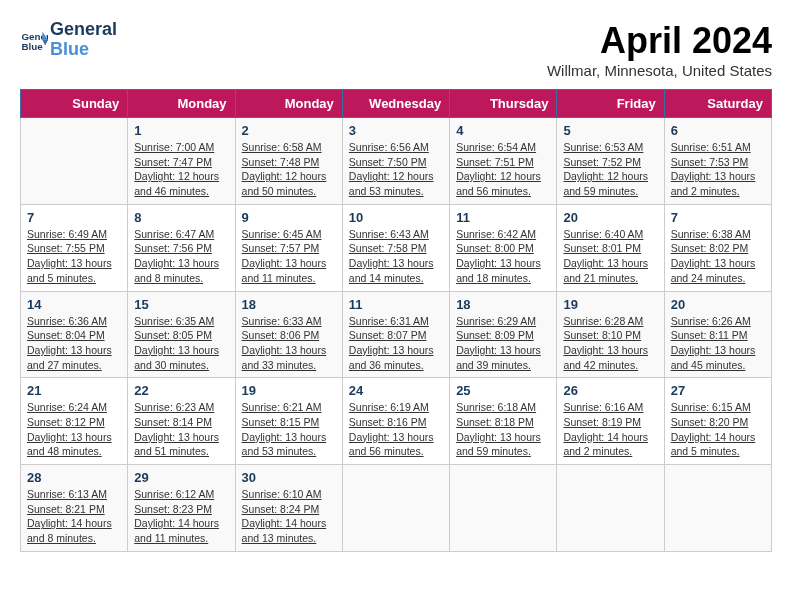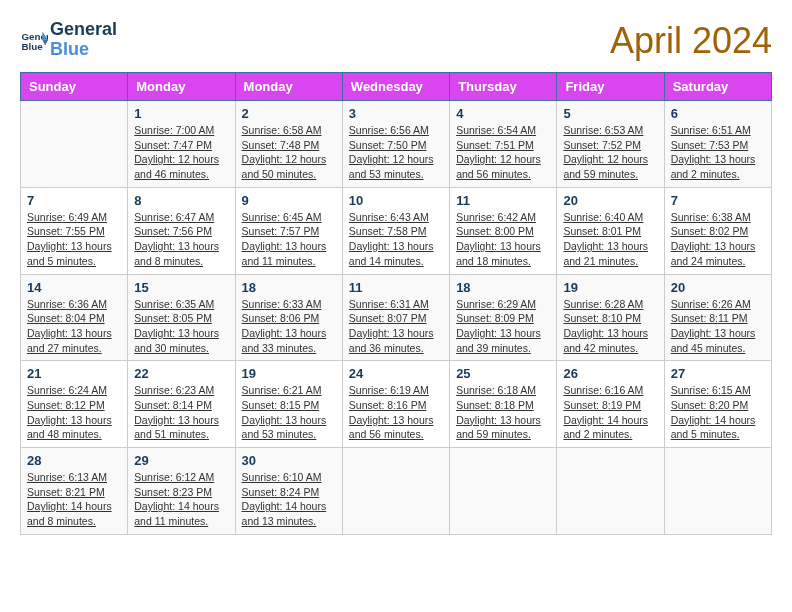--- a/index.html
+++ b/index.html
@@ -23,38 +23,38 @@
     .logo-icon {
       width: 28px;
       height: 28px;
       margin-right: 2px;
     }
     .title-block {
       text-align: right;
     }
     .month-title {
       font-size: 36px;
-      font-weight: normal;
-      color: #a16207;
+      font-weight: bold;
+      color: #000000;
     }
     .location {
       font-size: 15px;
       color: #333;
     }
     table {
       width: 100%;
       border-collapse: collapse;
     }
     thead th {
-      background-color: #d946ef;
+      background-color: #be185d;
       color: #fff;
       font-size: 13px;
       font-weight: bold;
       padding: 6px 8px;
-      text-align: left;
+      text-align: right;
       border: 1px solid #3a6ea5;
     }
     tbody td {
       vertical-align: top;
       border: 1px solid #ccc;
       padding: 5px 6px;
       width: 14.28%;
       min-height: 80px;
       font-size: 11px;
       color: #333;
@@ -94,20 +94,21 @@
       <polygon points="32,8 40,20 32,20" fill="#4a90d9"></polygon>
       <polygon points="32,20 40,20 36,28" fill="#3a6ea5"></polygon>
     </svg>
     <div>
       <div style="font-size:18px;font-weight:bold;color:#1a3a5c;line-height:1.1;">General</div>
       <div style="font-size:18px;font-weight:bold;color:#4a90d9;line-height:1.1;">Blue</div>
     </div>
   </div>
   <div class="title-block">
     <div class="month-title">April 2024</div>
+    <div class="location">Willmar, Minnesota, United States</div>
   </div>
 </div>
 
 <table>
   <thead>
     <tr id="header-row">
         <th>Sunday</th>
         <th>Monday</th>
         <th>Monday</th>
         <th>Wednesday</th>

